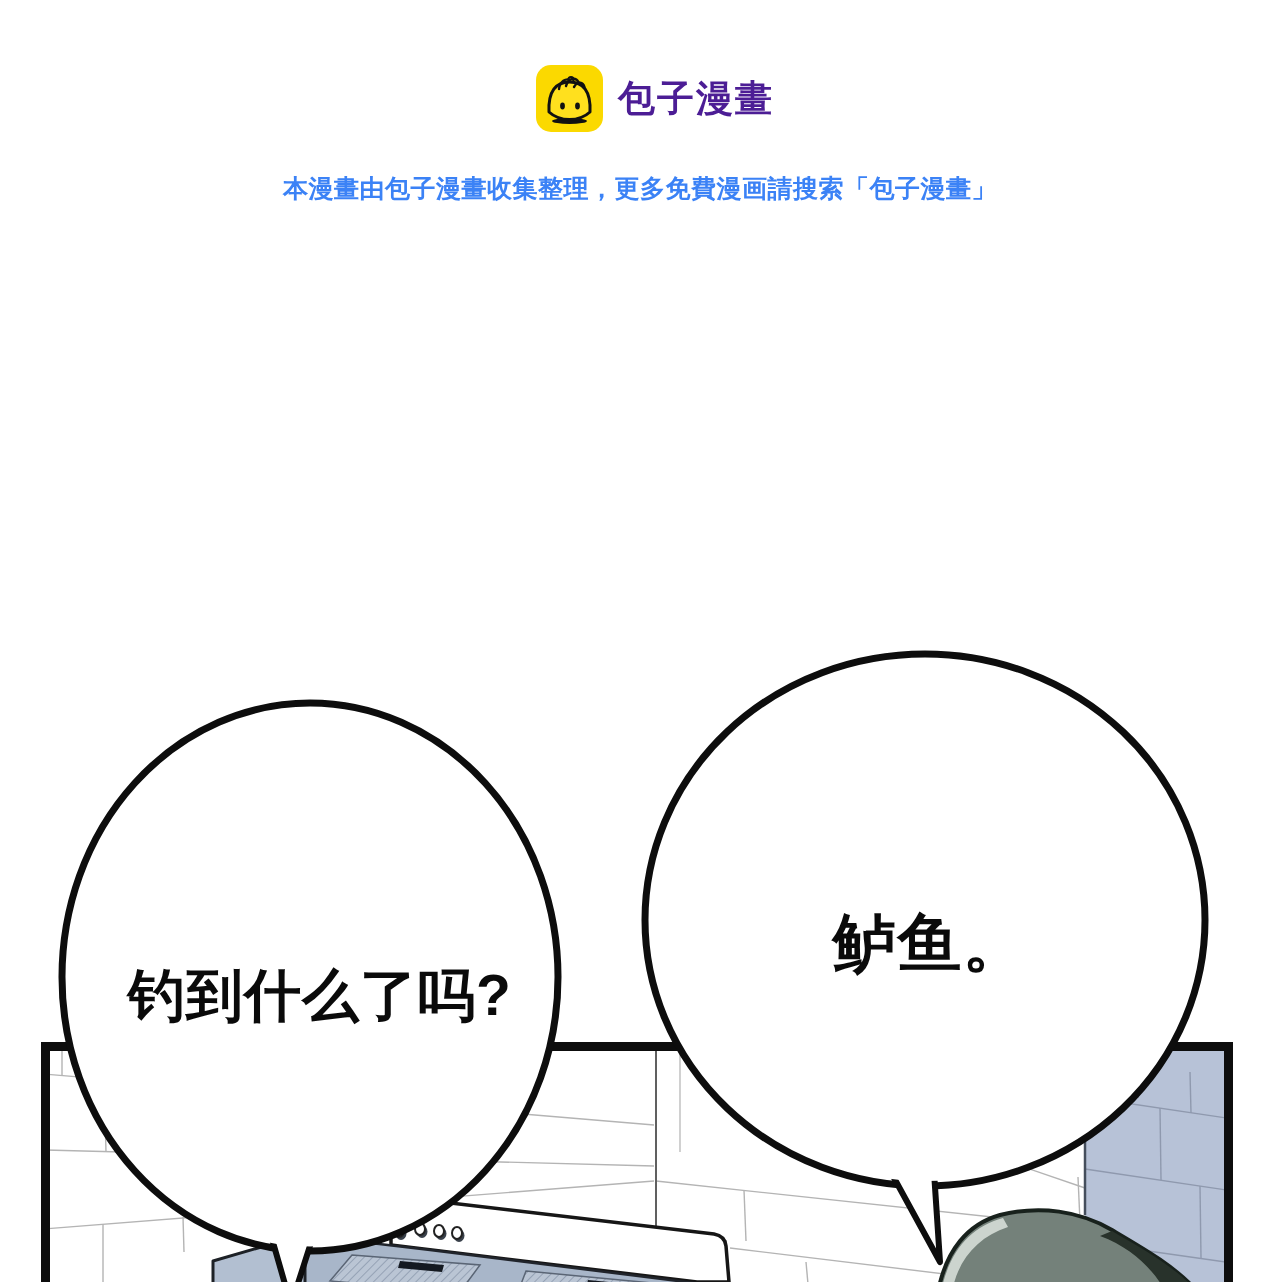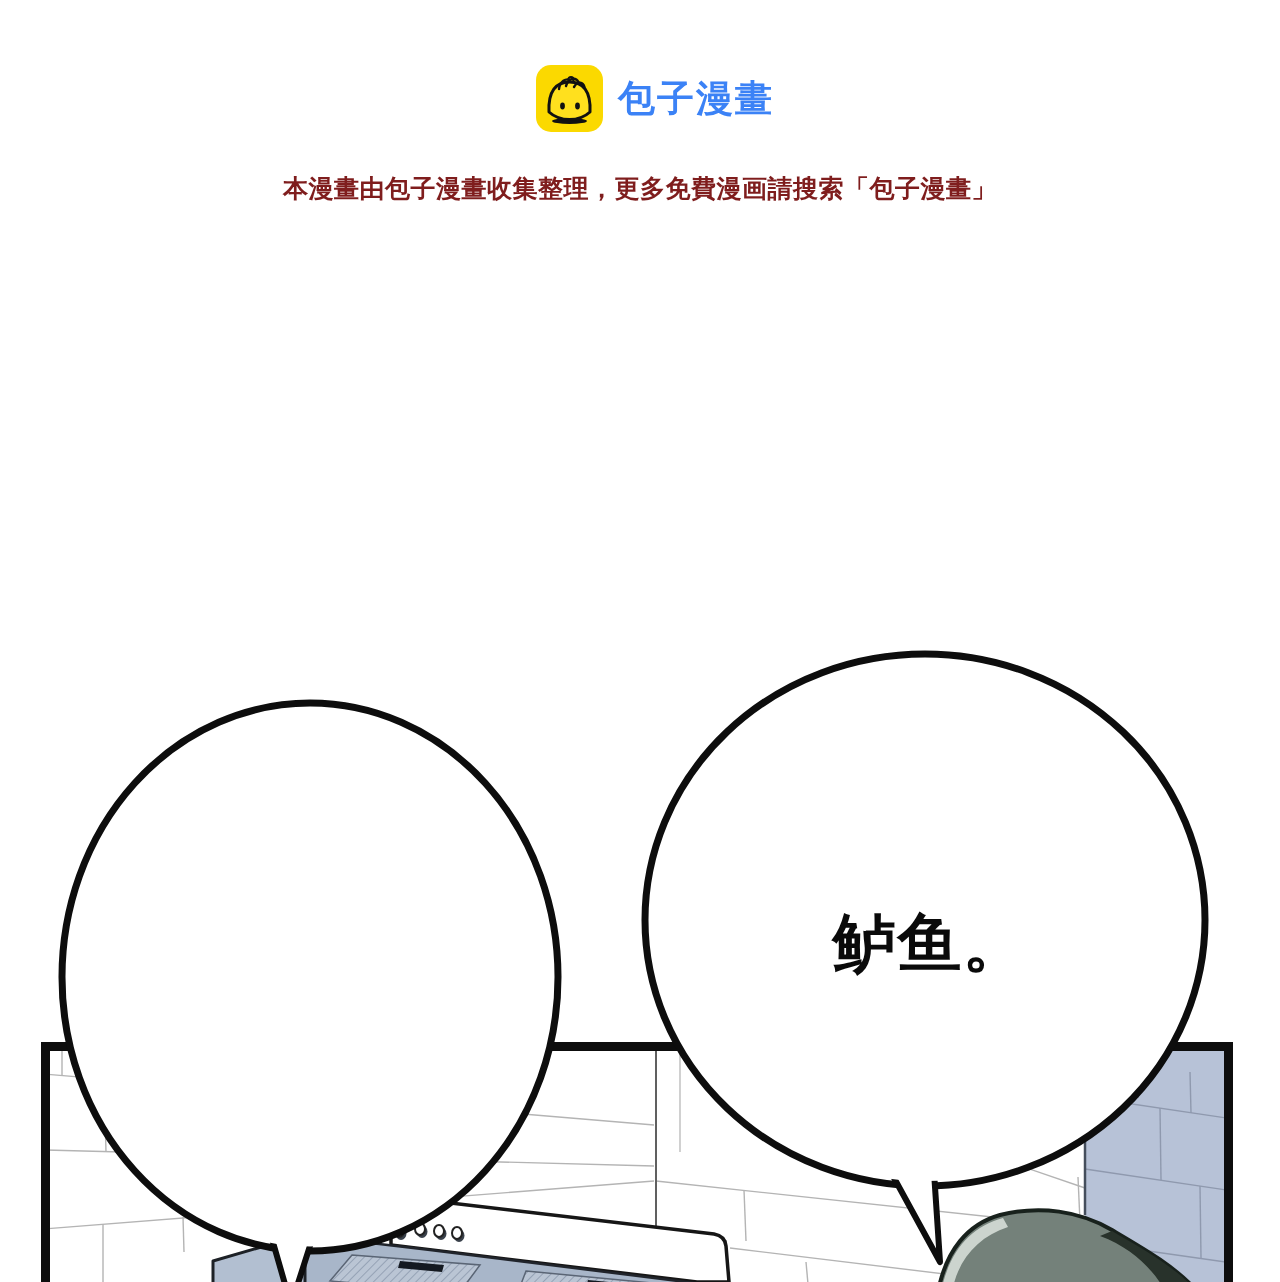--- a/index.html
+++ b/index.html
@@ -9,26 +9,26 @@
     background:#ffffff;
     overflow:hidden;
     font-family:"Liberation Sans","DejaVu Sans",sans-serif;
   }
   .logo-row{
     position:absolute;left:536px;top:65px;
     display:flex;align-items:center;gap:15px;
   }
   .logo-badge{width:67px;height:67px;display:block;}
   .logo-title{
-    font-size:37px;font-weight:800;color:#3b82f6;
+    font-size:37px;font-weight:800;color:#4c1d95;
     letter-spacing:2px;line-height:67px;white-space:nowrap;text-align:center;
   }
   .notice{
     position:absolute;left:0;top:172px;width:100%;
-    text-align:center;font-size:25px;font-weight:600;color:#7f1d1d;
+    text-align:center;font-size:25px;font-weight:600;color:#3b82f6;
     letter-spacing:0.5px;white-space:nowrap;
   }
   .art{position:absolute;left:0;top:0;width:1280px;height:1282px;}
   .bubble-text{
     position:absolute;color:#0a0a0a;font-weight:700;
     white-space:nowrap;text-align:center;letter-spacing:1px;
   }
   .bubble-text.left{left:118px;top:958px;width:404px;font-size:57px;}
   .bubble-text.right{left:792px;top:900px;width:276px;font-size:64px;}
 </style>
@@ -134,15 +134,16 @@
       <path d="M266,1218 L291,1305 L318,1221" fill="#ffffff" stroke="#0d0d0d" stroke-width="6" stroke-linejoin="round"></path>
       <ellipse cx="310" cy="977" rx="243.5" ry="269.5" fill="#ffffff"></ellipse>
     </g>
     <g>
       <ellipse cx="925" cy="920" rx="280" ry="266" fill="#ffffff" stroke="#0d0d0d" stroke-width="7"></ellipse>
       <path d="M893,1176 L940,1262 L934,1172" fill="#ffffff" stroke="#0d0d0d" stroke-width="6" stroke-linejoin="round"></path>
       <ellipse cx="925" cy="920" rx="275" ry="261" fill="#ffffff"></ellipse>
     </g>
   </svg>
 
+  <div class="bubble-text left">钓到什么了吗?</div>
   <div class="bubble-text right">鲈鱼。</div>
 
 </div>
 
 </body></html>

